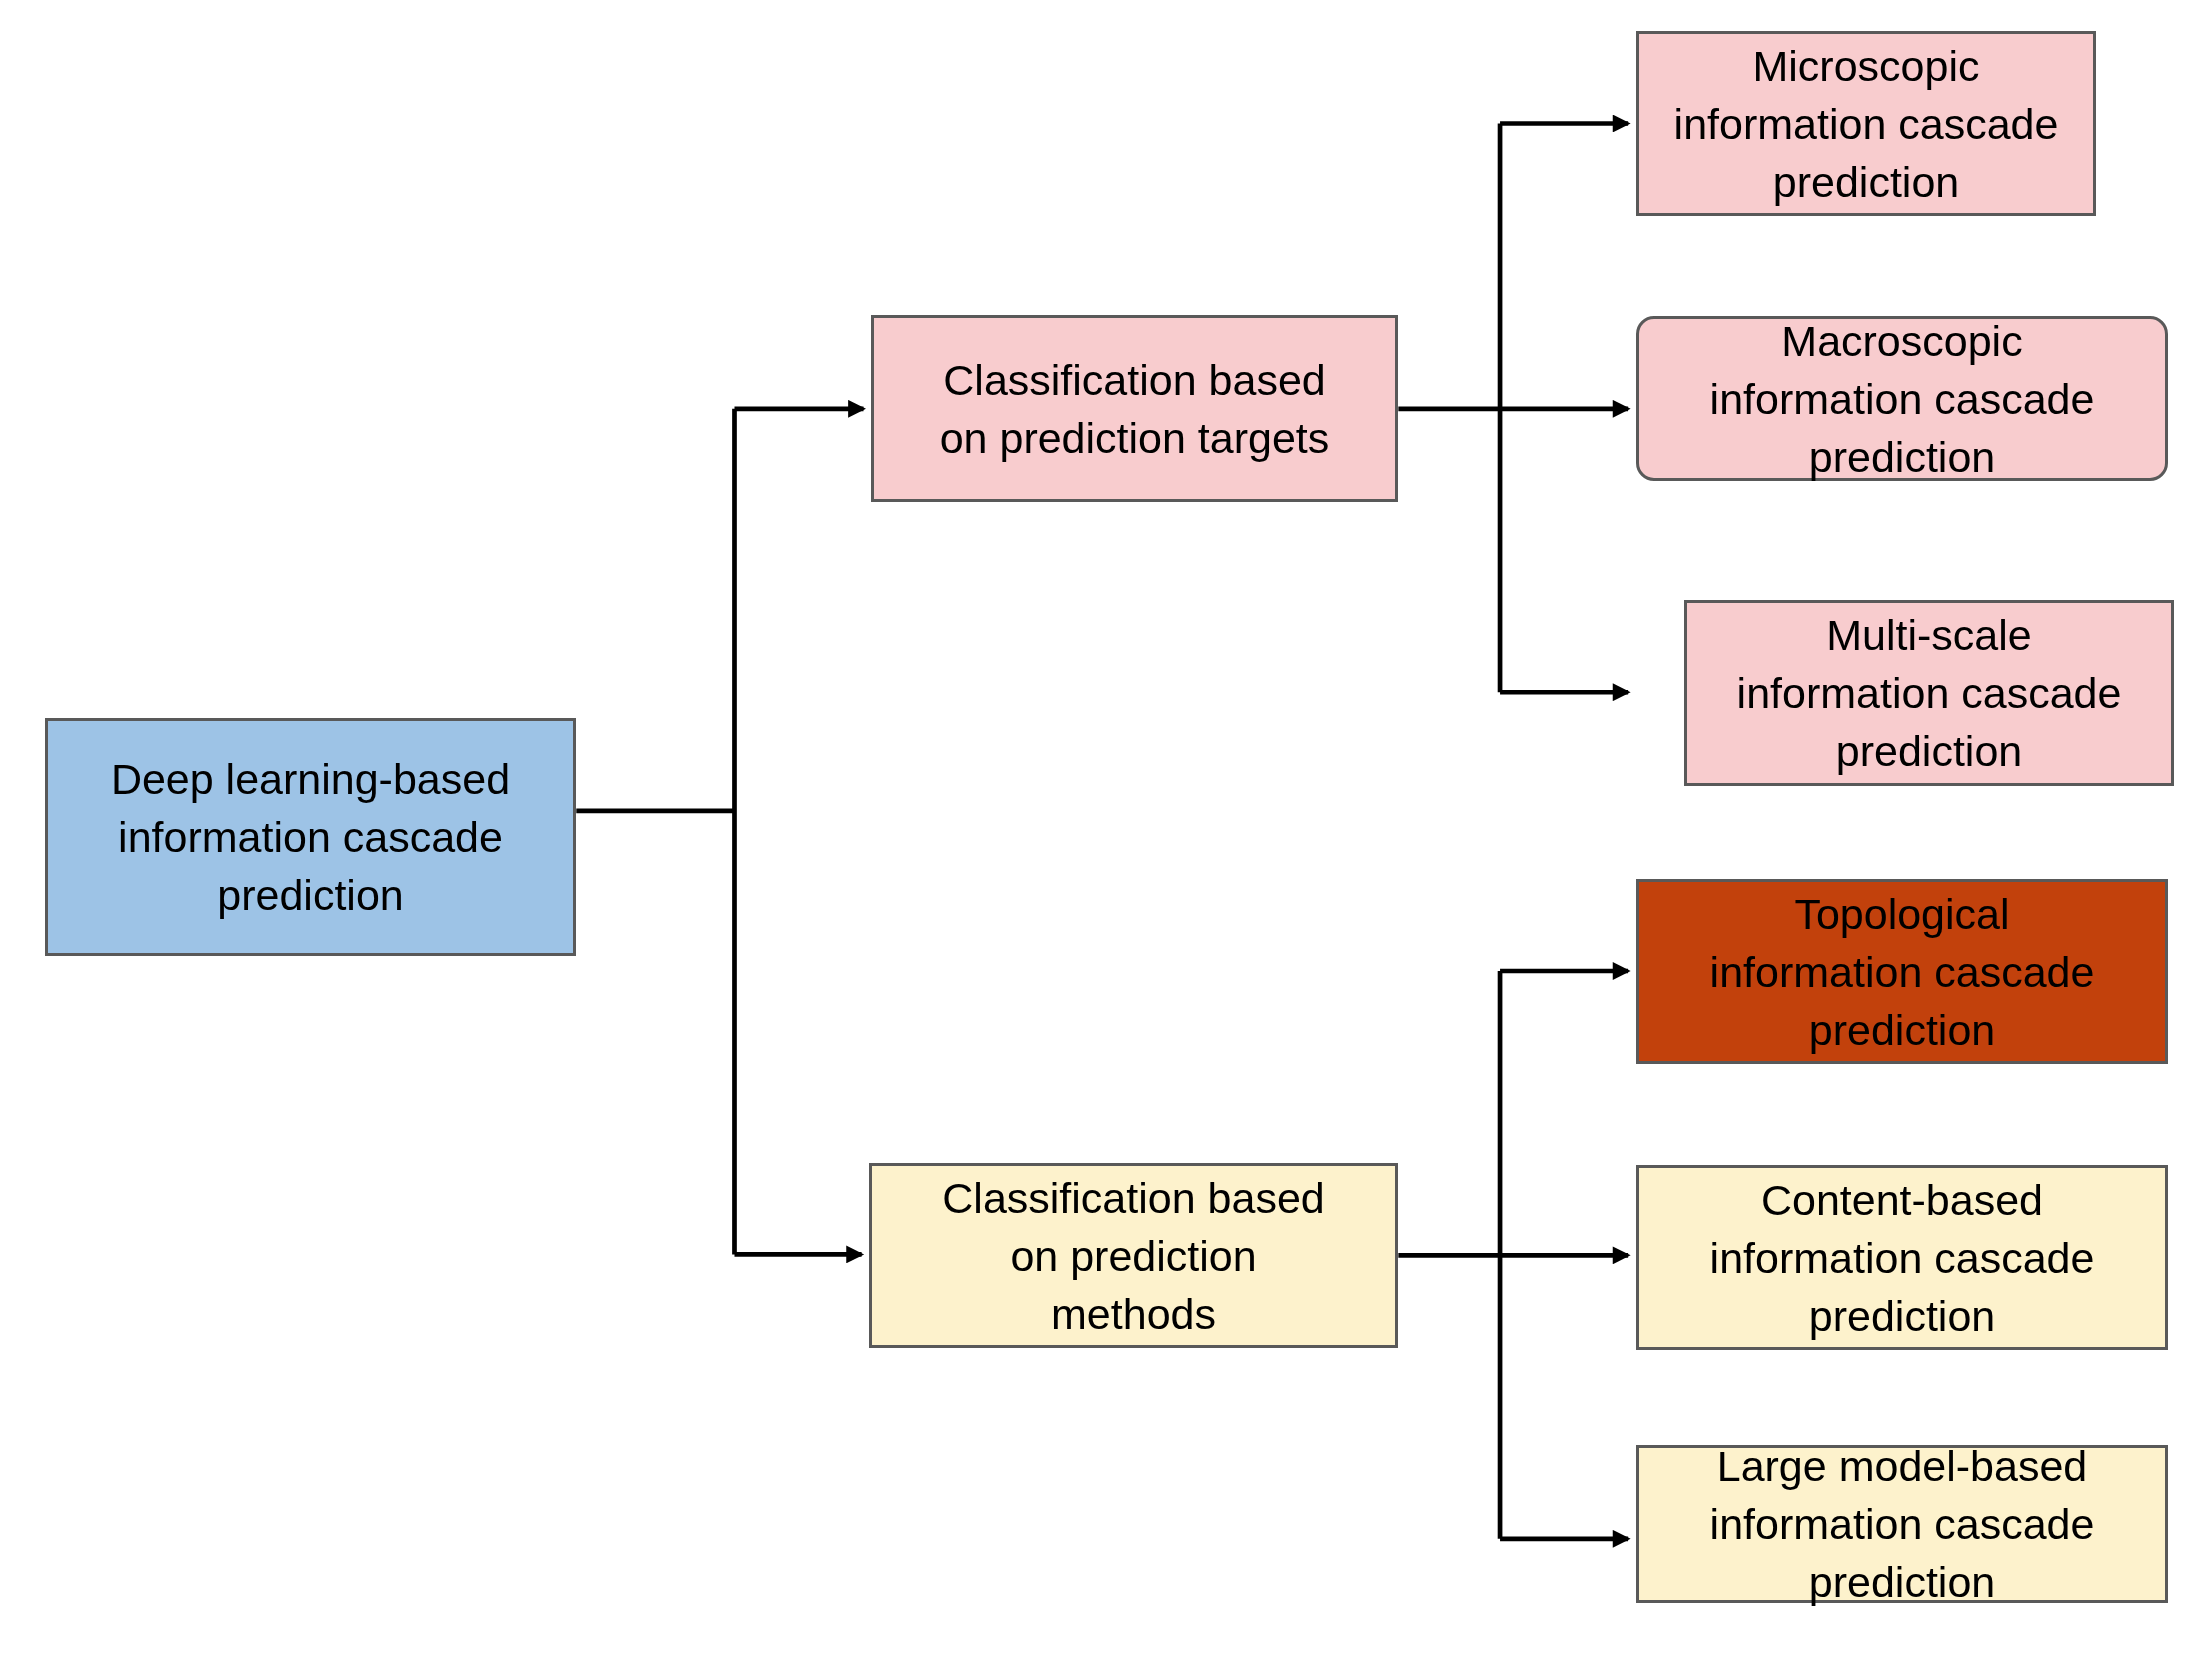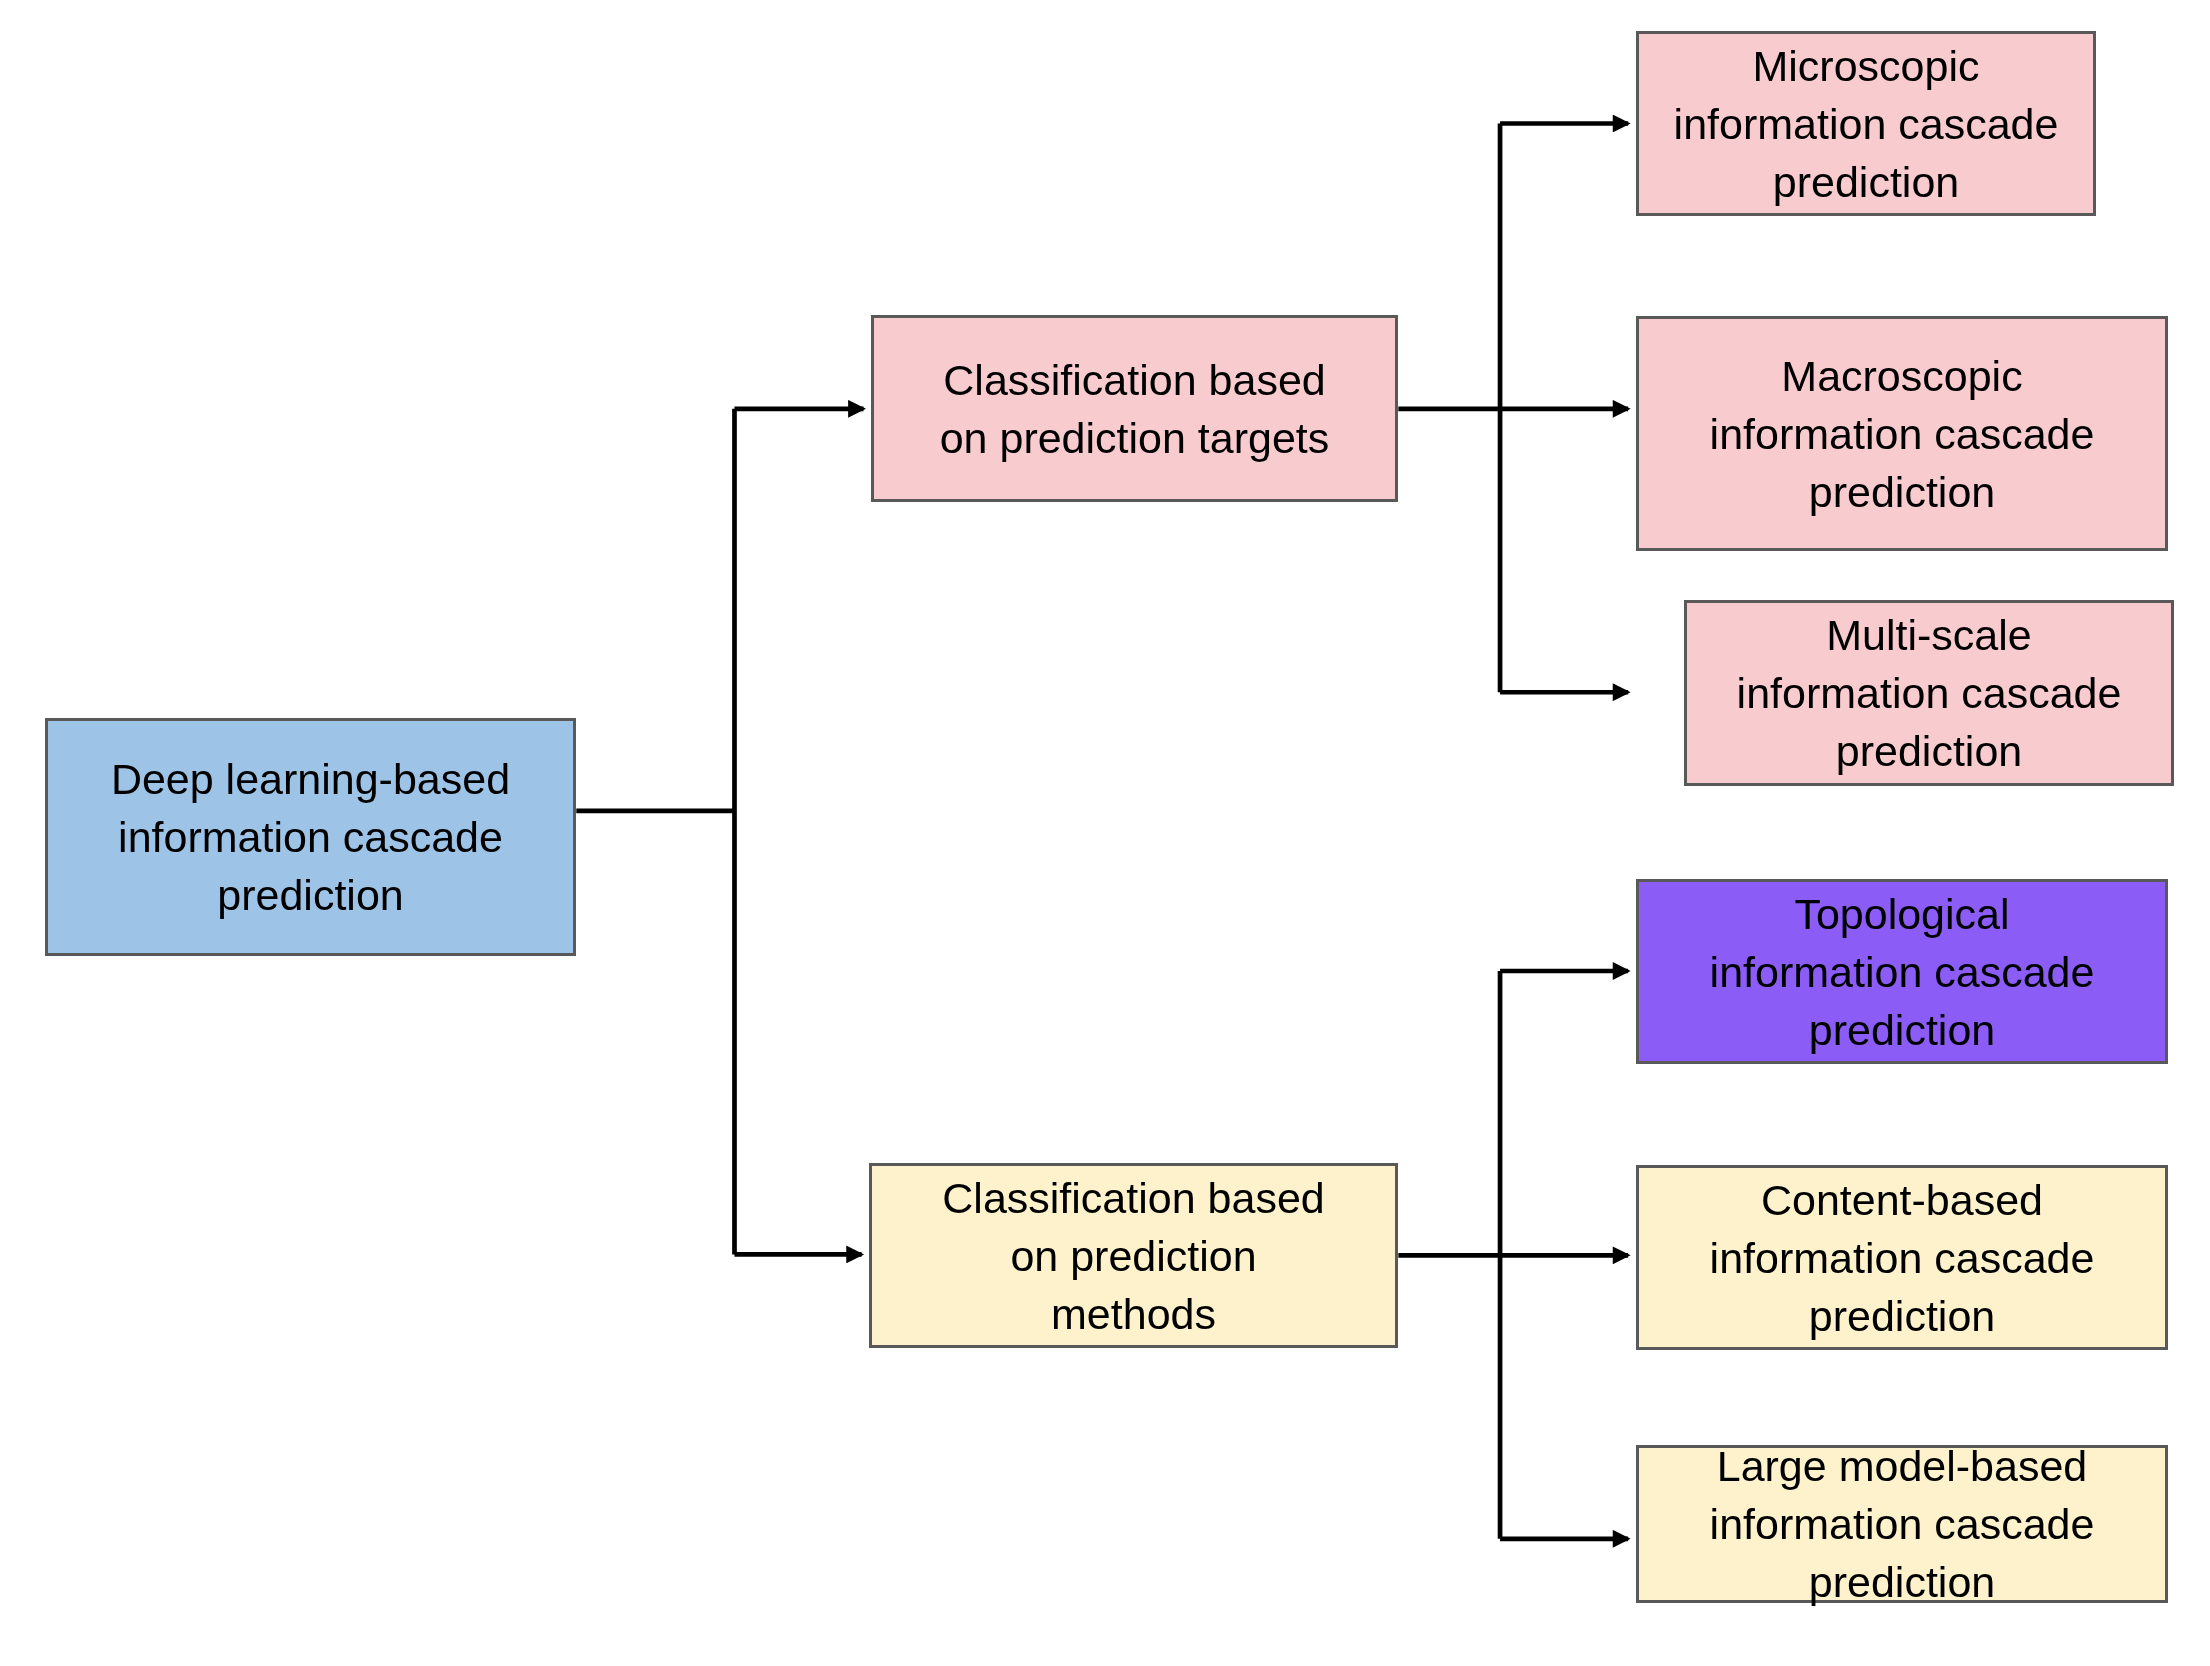--- a/index.html
+++ b/index.html
@@ -46,21 +46,21 @@
     font-size: 43px;
     line-height: 58px;
     color: #000000;
     letter-spacing: 0px;
   }
   
   .n-root    { left:   45px; top:  718px; width: 531px; height: 238px; }
   .n-targets { left:  871px; top:  315px; width: 527px; height: 187px; }
   .n-methods { left:  869px; top: 1163px; width: 529px; height: 185px; }
   .n-micro   { left: 1636px; top:   31px; width: 460px; height: 185px; }
-  .n-macro   { left: 1636px; top:  316px; width: 532px; height: 235px; }
+  .n-macro   { left: 1636px; top:  316px; width: 532px; height: 165px; border-radius: 18px; }
   .n-multi   { left: 1684px; top:  600px; width: 490px; height: 186px; }
   .n-topo    { left: 1636px; top:  879px; width: 532px; height: 185px; }
   .n-content { left: 1636px; top: 1165px; width: 532px; height: 185px; }
   .n-large   { left: 1636px; top: 1445px; width: 532px; height: 158px; }
 </style>
 </head>
 <body>
 
 <div class="canvas" style="--line: #000000; --border: #595959; background: rgb(255, 255, 255);">
 
@@ -115,21 +115,21 @@
 information cascade
 prediction</span>
   </div>
 
   <div class="node n-multi" style="background-color: rgb(248, 204, 206);">
     <span class="node-label">Multi-scale
 information cascade
 prediction</span>
   </div>
 
-  <div class="node n-topo" style="background-color: #8b5cf6;">
+  <div class="node n-topo" style="background-color: #c2410c;">
     <span class="node-label">Topological
 information cascade
 prediction</span>
   </div>
 
   <div class="node n-content" style="background-color: rgb(253, 242, 204);">
     <span class="node-label">Content-based
 information cascade
 prediction</span>
   </div>

